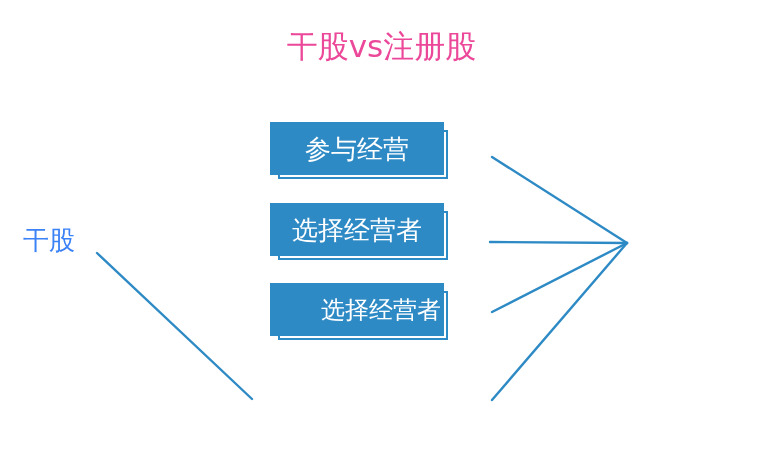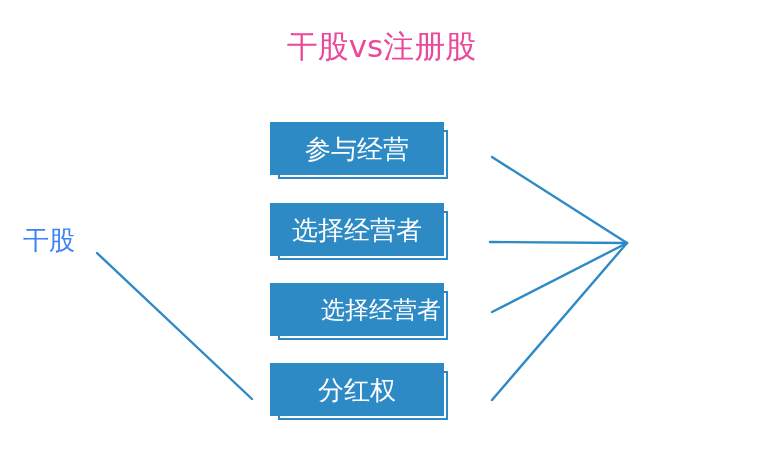--- a/index.html
+++ b/index.html
@@ -127,20 +127,14 @@
     </div>
   </div>
 
   <div class="node" id="node-2">
     <div class="outline"></div>
     <div class="fill">
       <span class="small">选择经营者</span>
     </div>
   </div>
 
-  <div class="node" id="node-3">
-    <div class="outline"></div>
-    <div class="fill">
-      <span>分红权</span>
-    </div>
-  </div>
 
 </div>
 
 </body></html>

